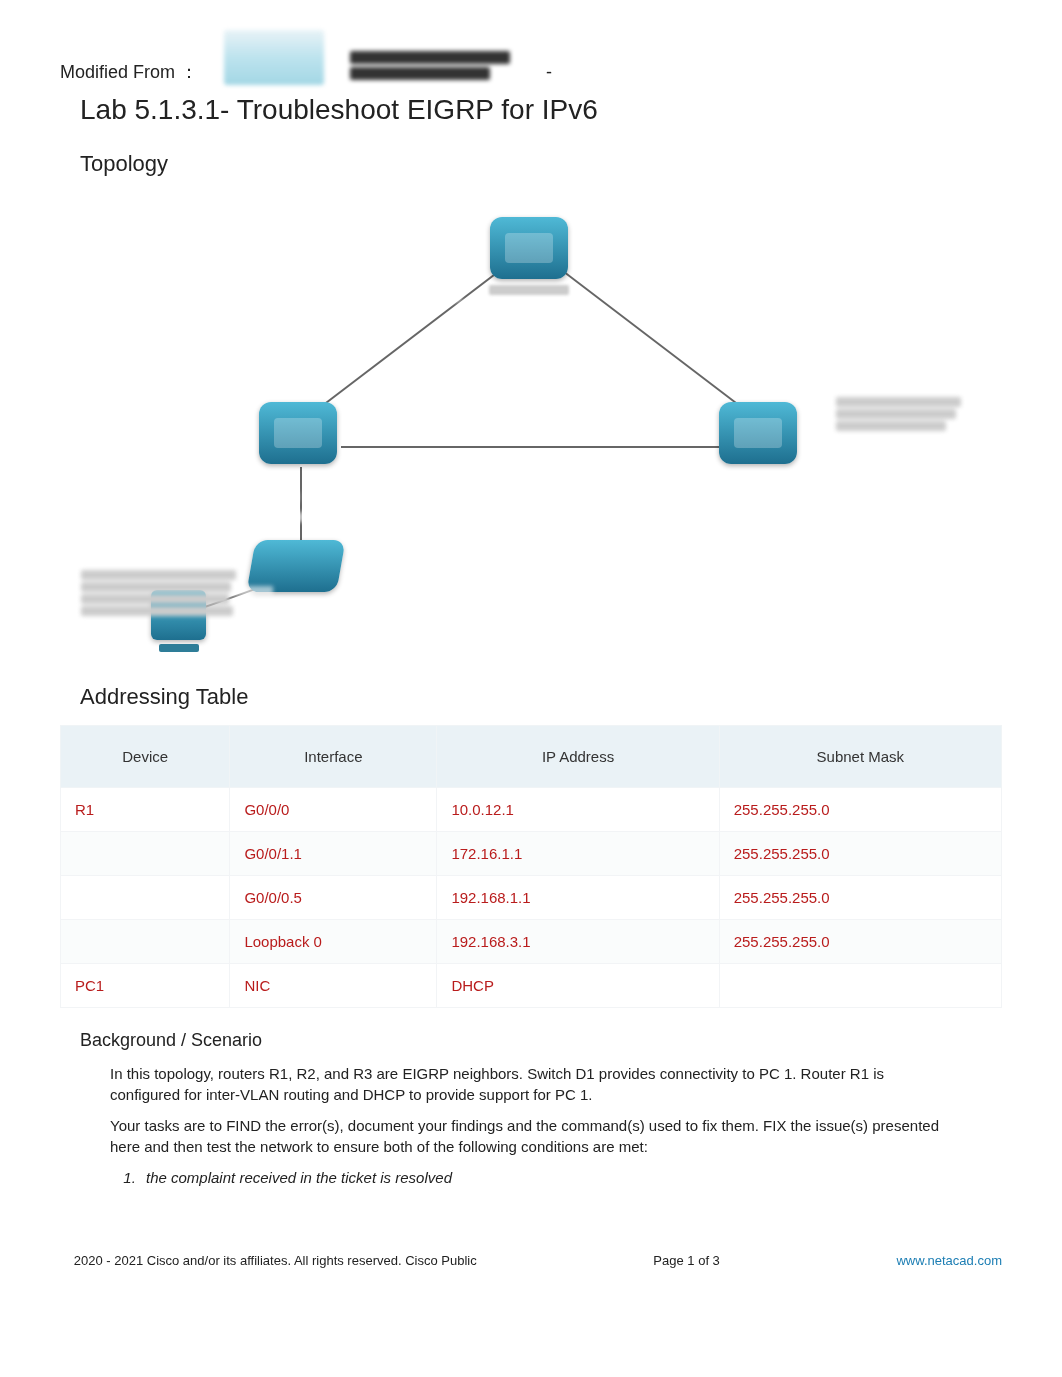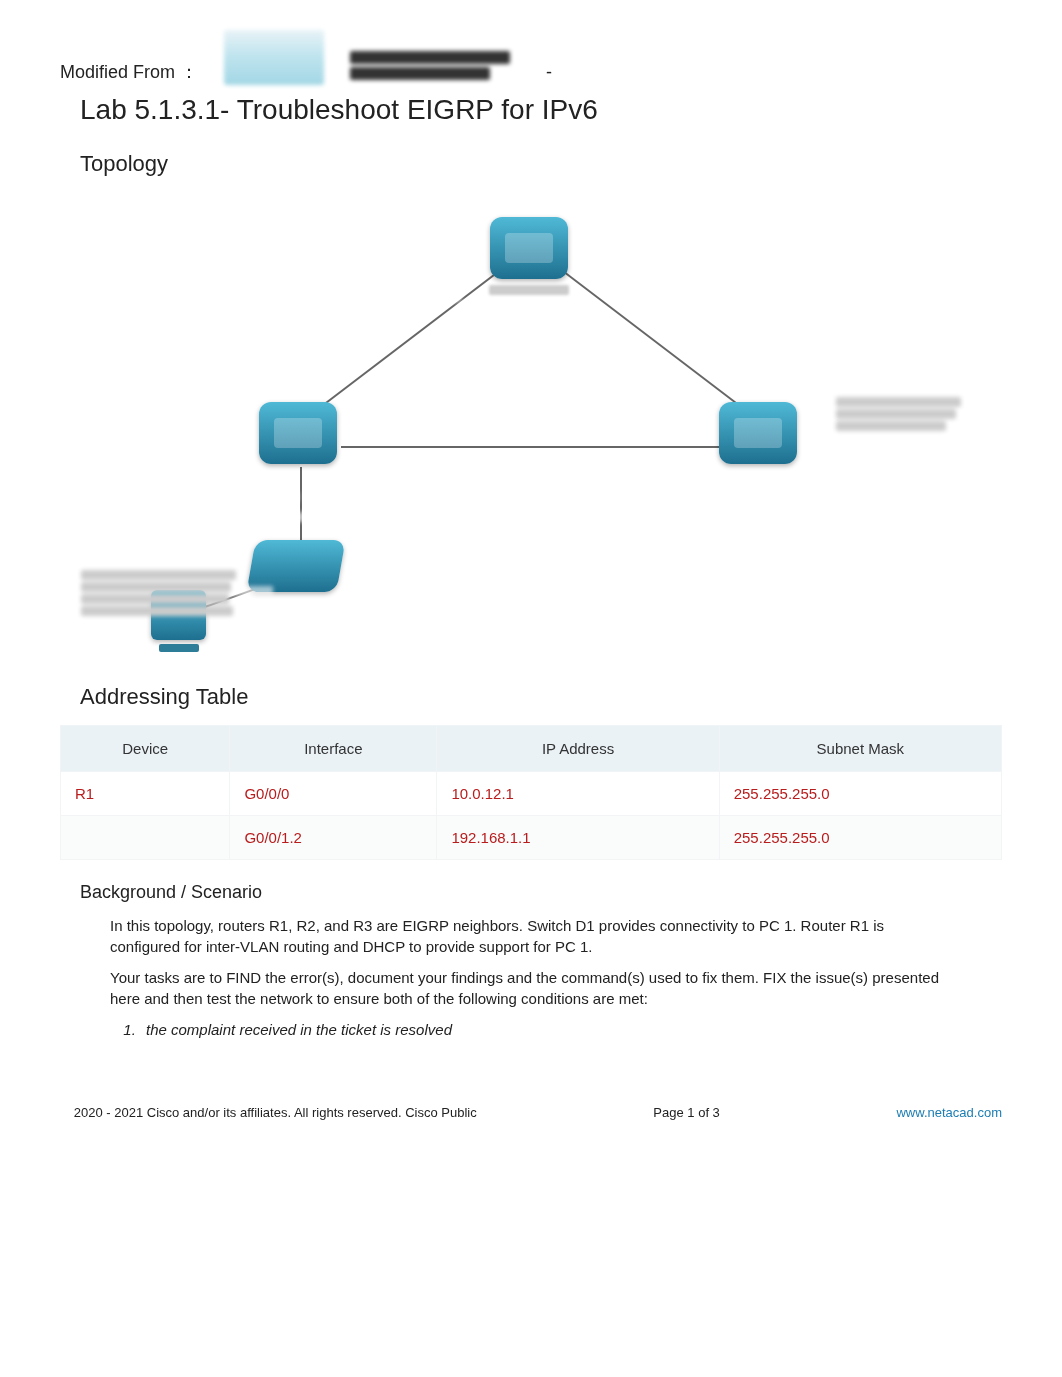--- a/index.html
+++ b/index.html
@@ -20,21 +20,21 @@
     .router { width: 78px; height: 62px; background: linear-gradient(180deg, #4fb9d6, #1e6f8f); box-shadow: 0 2px 5px rgba(0,0,0,0.3); }
     .router::before { content: ""; width: 48px; height: 30px; background: rgba(255,255,255,0.25); border-radius: 4px; }
     .switch { width: 90px; height: 52px; background: linear-gradient(180deg, #4fb9d6, #1e6f8f); box-shadow: 0 2px 5px rgba(0,0,0,0.3); transform: skewX(-10deg); }
     .pc { width: 55px; height: 50px; background: linear-gradient(180deg, #4fb9d6, #1e6f8f); border-radius: 6px; box-shadow: 0 2px 5px rgba(0,0,0,0.3); position: relative; }
     .pc::after { content: ""; position: absolute; left: 50%; bottom: -12px; width: 40px; height: 8px; background: #2e7d98; transform: translateX(-50%); border-radius: 2px; }
     .dev-label { font-size: 11px; color: #555; filter: blur(1.5px); margin-top: 4px; white-space: nowrap; }
     .port-label { position: absolute; font-size: 10px; color: #666; filter: blur(2px); background: rgba(255,255,255,0.6); }
     .ip-labels-left, .ip-labels-right { position: absolute; font-size: 10px; color: #555; filter: blur(2px); display: flex; flex-direction: column; gap: 2px; }
     .ip-labels-left div, .ip-labels-right div { background: #ccc; height: 10px; border-radius: 2px; }
     table.addr { width: 100%; border-collapse: collapse; margin: 10px 0 20px; font-size: 15px; }
-    table.addr thead th { background: #eaf2f6; font-weight: 500; padding: 12px 14px; text-align: center; border: 1px solid #f0f4f6; color: #333; margin-left: 16px; }
+    table.addr thead th { background: #eaf2f6; font-weight: 500; padding: 20px 14px; text-align: center; border: 1px solid #f0f4f6; color: #333; margin-left: 16px; }
     table.addr tbody td { padding: 11px 14px; border: 1px solid #f2f4f6; color: #b91c1c; }
     table.addr tbody tr:nth-child(even) td { background: #fafcfc; }
     table.addr tbody td.device-col { width: 18%; }
     table.addr tbody td.iface-col { width: 22%; }
     table.addr tbody td.ip-col { width: 30%; }
     table.addr tbody td.mask-col { width: 30%; }
     .body-text { font-size: 15px; margin: 10px 0 10px 50px; max-width: 830px; }
     ol.reqs { margin: 10px 0 10px 80px; font-size: 15px; font-style: italic; }
     ol.reqs li { margin-bottom: 6px; padding-left: 6px; }
     .footer { display: flex; justify-content: space-between; align-items: center; font-size: 13px; margin-top: 60px; padding-top: 4px; }
@@ -125,23 +125,41 @@
   </thead>
   <tbody id="addr-body">
       <tr>
         <td class="device-col">R1</td>
         <td class="iface-col">G0/0/0</td>
         <td class="ip-col">10.0.12.1</td>
         <td class="mask-col">255.255.255.0</td>
       </tr>
       <tr>
         <td class="device-col"></td>
-        <td class="iface-col">G0/0/1.2</td>
+        <td class="iface-col">G0/0/1.1</td>
+        <td class="ip-col">172.16.1.1</td>
+        <td class="mask-col">255.255.255.0</td>
+      </tr>
+      <tr>
+        <td class="device-col"></td>
+        <td class="iface-col">G0/0/0.5</td>
         <td class="ip-col">192.168.1.1</td>
         <td class="mask-col">255.255.255.0</td>
+      </tr>
+      <tr>
+        <td class="device-col"></td>
+        <td class="iface-col">Loopback 0</td>
+        <td class="ip-col">192.168.3.1</td>
+        <td class="mask-col">255.255.255.0</td>
+      </tr>
+      <tr>
+        <td class="device-col">PC1</td>
+        <td class="iface-col">NIC</td>
+        <td class="ip-col">DHCP</td>
+        <td class="mask-col"></td>
       </tr>
     </tbody>
 </table>
 
 <h3 class="subsection">Background / Scenario</h3>
 
 <p class="body-text">In this topology, routers R1, R2, and R3 are EIGRP neighbors. Switch D1 provides connectivity to PC 1. Router R1 is configured for inter-VLAN routing and DHCP to provide support for PC 1.</p>
 <p class="body-text">Your tasks are to FIND the error(s), document your findings and the command(s) used to fix them. FIX the issue(s) presented here and then test the network to ensure both of the following conditions are met:</p>
 <ol class="reqs">
   <li>the complaint received in the ticket is resolved</li>

